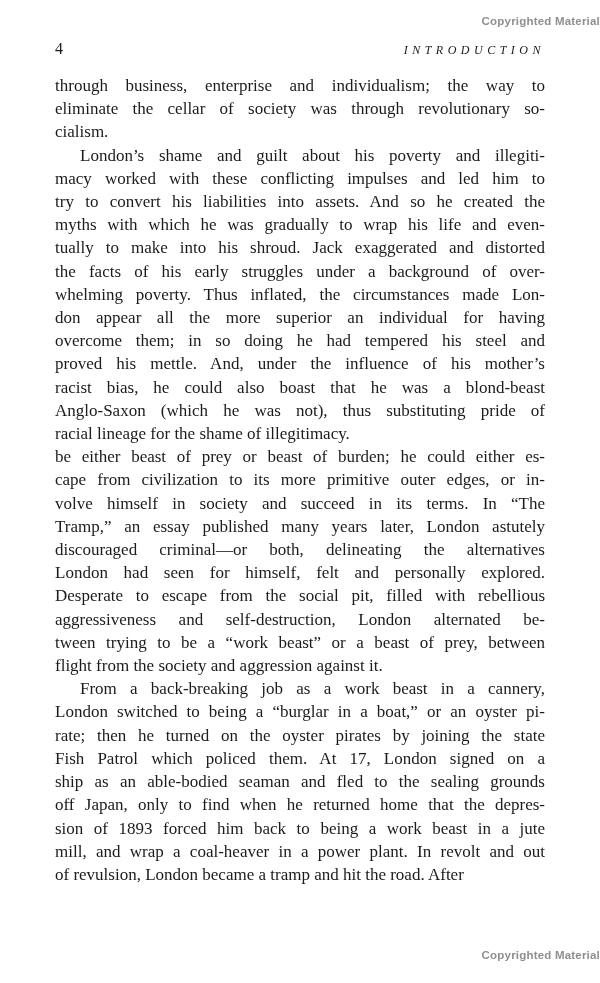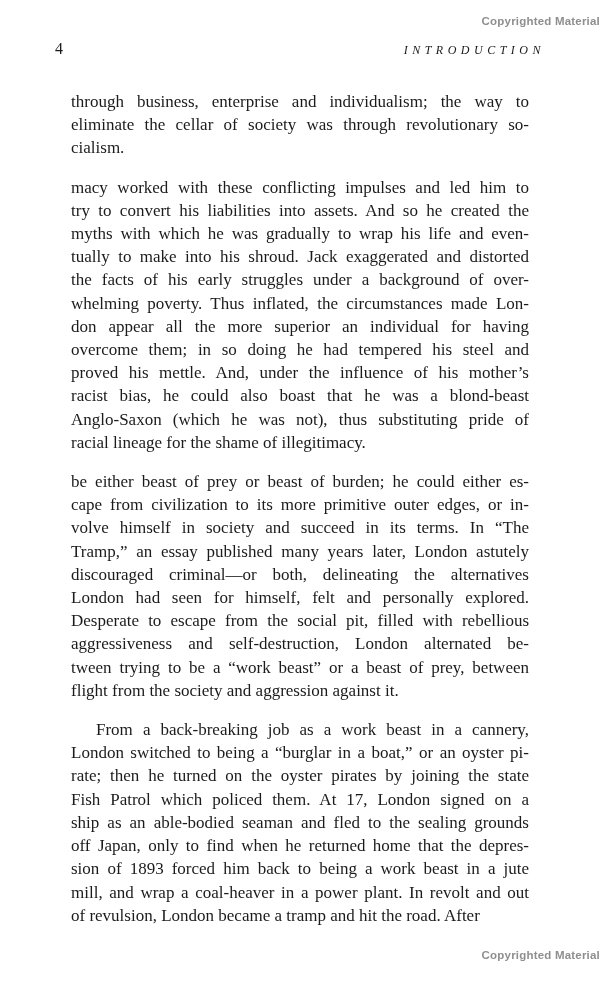--- a/index.html
+++ b/index.html
@@ -58,21 +58,21 @@
   }
   .body-text {
     position: absolute;
     top: 74px;
     left: 55px;
     width: 490px;
     font-size: 17px;
     line-height: 23.2px;
     color: var(--ink, #1b1b1b);
   }
-  .paragraph { margin: 16px; }
+  .paragraph { margin: 0; }
   .line {
     text-align: justify;
     text-align-last: justify;
   }
   .line.last {
     text-align-last: left;
   }
   .line.indent {
     text-indent: 25px;
   }
@@ -88,20 +88,21 @@
     <span class="running-head">INTRODUCTION</span>
   </div>
 
   <div class="body-text" id="body-text">
       <div class="paragraph">
         <div class="line">through business, enterprise and individualism; the way to</div>
         <div class="line">eliminate the cellar of society was through revolutionary so-</div>
         <div class="line last">cialism.</div>
       </div>
       <div class="paragraph">
+        <div class="line indent">London’s shame and guilt about his poverty and illegiti-</div>
         <div class="line">macy worked with these conflicting impulses and led him to</div>
         <div class="line">try to convert his liabilities into assets. And so he created the</div>
         <div class="line">myths with which he was gradually to wrap his life and even-</div>
         <div class="line">tually to make into his shroud. Jack exaggerated and distorted</div>
         <div class="line">the facts of his early struggles under a background of over-</div>
         <div class="line">whelming poverty. Thus inflated, the circumstances made Lon-</div>
         <div class="line">don appear all the more superior an individual for having</div>
         <div class="line">overcome them; in so doing he had tempered his steel and</div>
         <div class="line">proved his mettle. And, under the influence of his mother’s</div>
         <div class="line">racist bias, he could also boast that he was a blond-beast</div>

